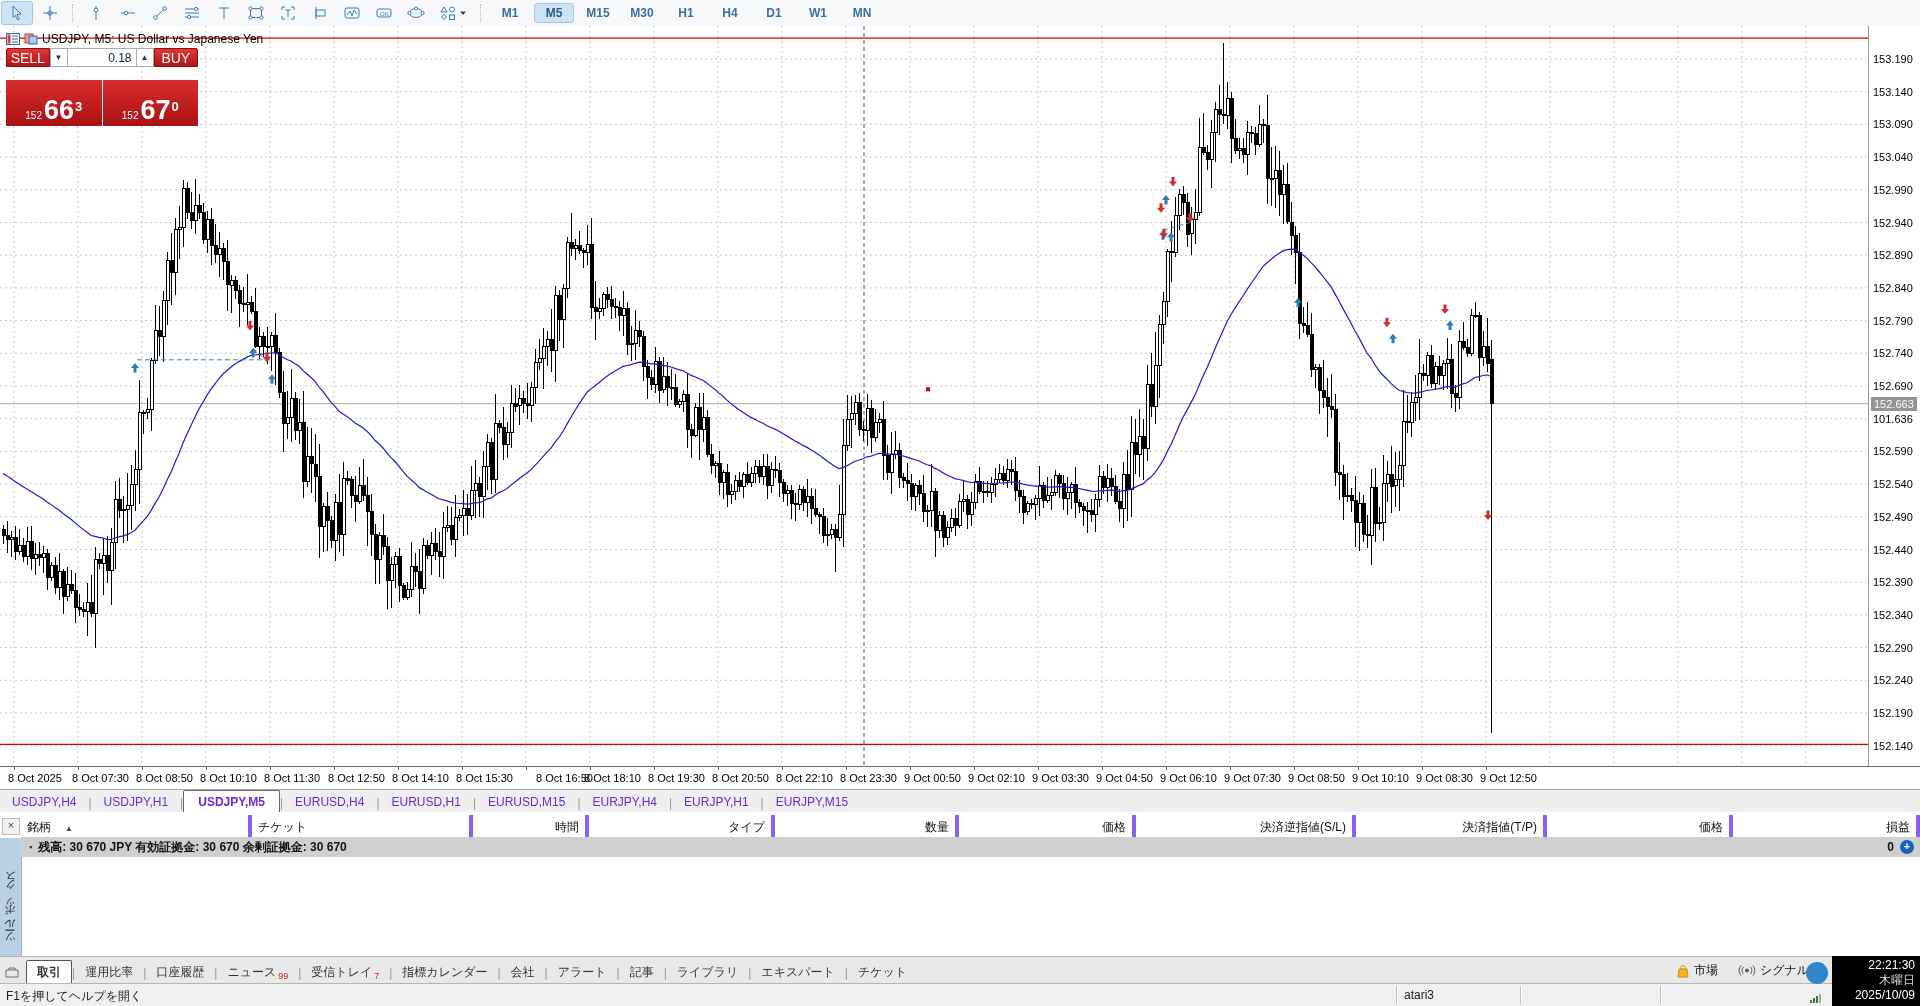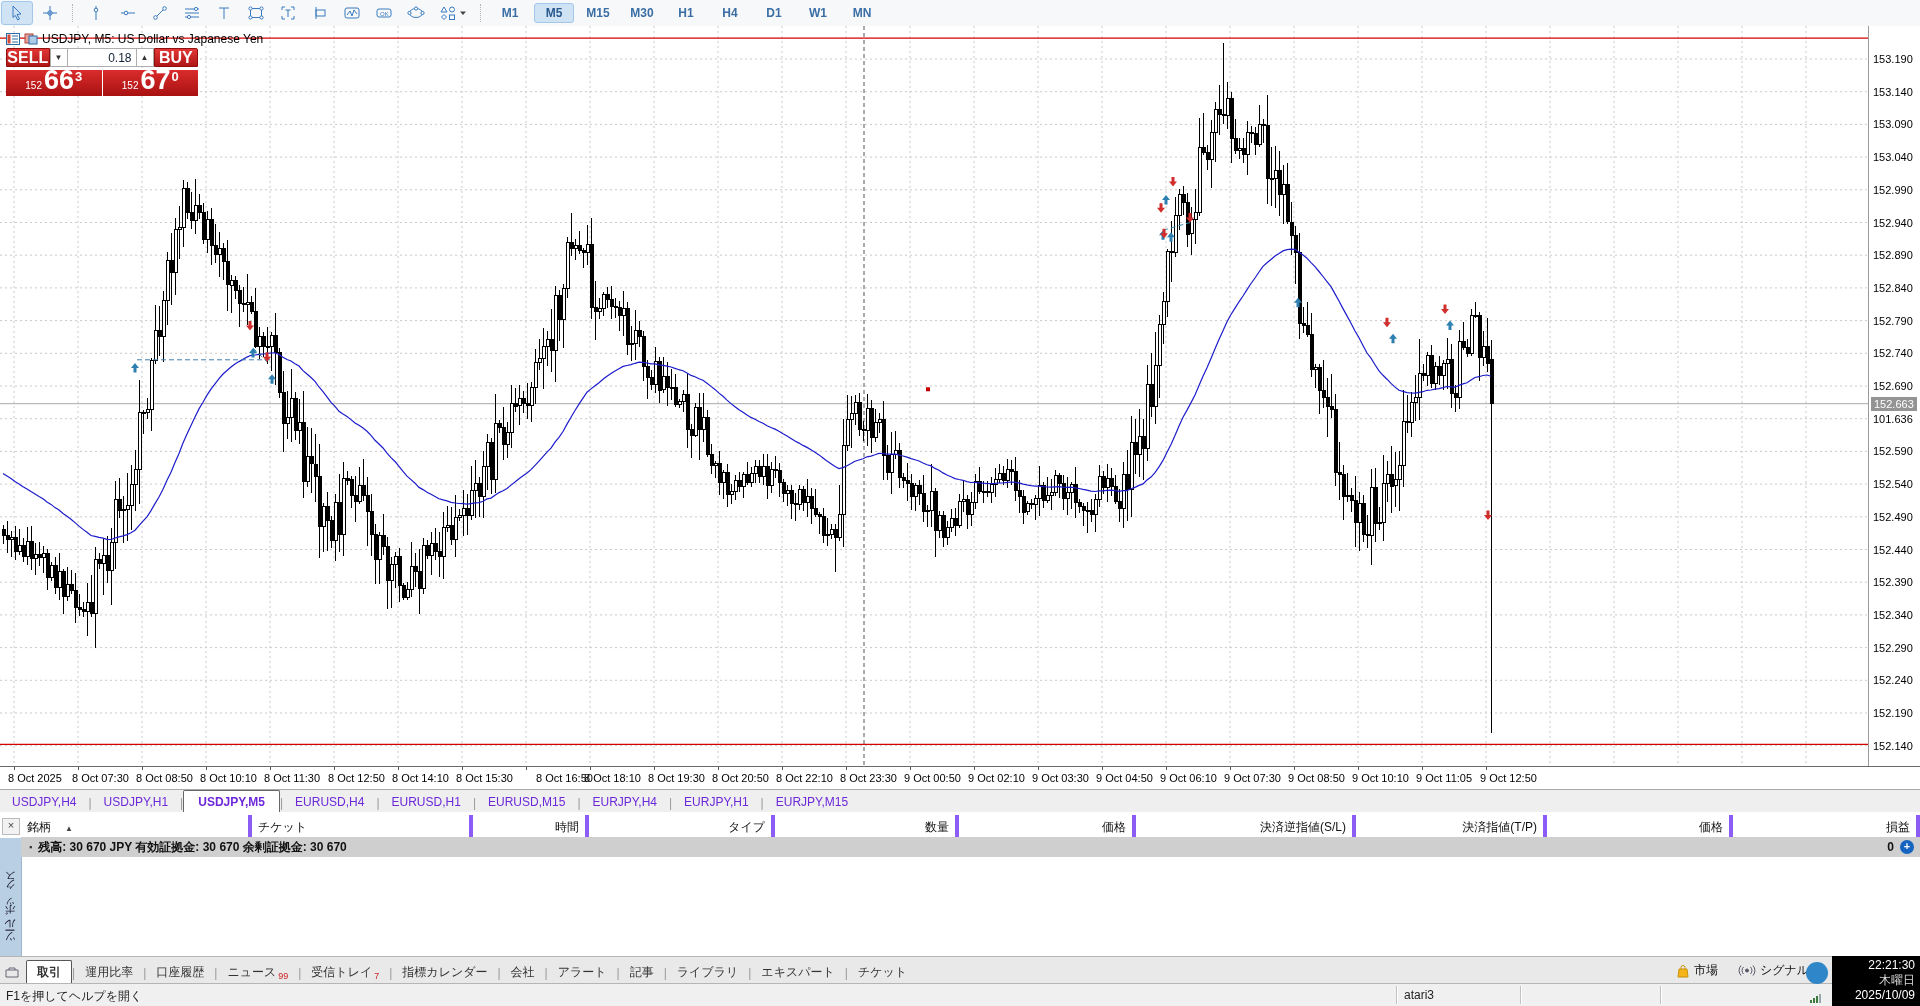--- a/index.html
+++ b/index.html
@@ -22,29 +22,29 @@
               background:#fff;font-size:11px;}
   .pa-label{position:absolute;left:4px;transform:translateY(-50%);white-space:nowrap;color:#000;}
   .pa-badge{position:absolute;left:2px;transform:translateY(-50%);background:#949494;color:#fff;
             padding:0 3px;font-size:11px;line-height:14px;}
   #chart-title{position:absolute;left:6px;top:6px;display:flex;align-items:center;gap:4px;z-index:5;}
   #chart-title .txt{font-size:12px;color:#000;}
   .mini-icon{width:14px;height:12px;display:inline-block;position:relative;}
   
   #one-click{position:absolute;left:6px;top:22px;width:192px;z-index:6;}
   #oc-row1{display:flex;height:19px;}
-  .oc-btn{background:linear-gradient(#e23636,#b01616);color:#fff;font-weight:bold;font-size:16px;
+  .oc-btn{background:linear-gradient(#e23636,#b01616);color:#fff;font-weight:normal;font-size:14px;
           display:flex;align-items:center;justify-content:center;border:1px solid #8f0f0f;}
   #oc-sell{width:44px;border-radius:2px 0 0 0;}
   #oc-buy{width:45px;border-radius:0 2px 0 0;}
   .oc-spin{width:17px;background:#fff;border:1px solid #adadad;display:flex;align-items:center;
            justify-content:center;font-size:8px;color:#333;}
   #oc-vol{width:60px;background:#fff;border-top:1px solid #adadad;border-bottom:1px solid #adadad;
           text-align:right;font-size:12px;color:#123;padding:0 4px;outline:none;border-left:none;border-right:none;}
-  #oc-row2{display:flex;height:26px;margin-top:3px;}
+  #oc-row2{display:flex;height:46px;margin-top:13px;}
   .oc-price{flex:1;background:linear-gradient(#da2c2c,#a91111);color:#fff;display:flex;align-items:flex-end;
             justify-content:center;padding-bottom:2px;}
   .oc-price.first{margin-right:1px;}
   .oc-price .small{font-size:10px;margin:0 2px 3px 0;}
   .oc-price .big{font-size:27px;font-weight:bold;line-height:27px;}
   .oc-price .sup{font-size:13px;font-weight:bold;margin:0 0 10px 1px;}
   
   #time-axis{position:absolute;left:0;top:766px;width:1920px;height:23px;background:#fff;
              border-top:1px solid #6b6b6b;font-size:11px;}
   .ta-label{position:absolute;top:5px;white-space:nowrap;color:#000;}
@@ -355,21 +355,21 @@
       <span class="ta-label" style="left: 1096px;">9 Oct 04:50</span>
       <span class="ta-tick" style="left: 1166px;"></span>
       <span class="ta-label" style="left: 1160px;">9 Oct 06:10</span>
       <span class="ta-tick" style="left: 1230px;"></span>
       <span class="ta-label" style="left: 1224px;">9 Oct 07:30</span>
       <span class="ta-tick" style="left: 1294px;"></span>
       <span class="ta-label" style="left: 1288px;">9 Oct 08:50</span>
       <span class="ta-tick" style="left: 1358px;"></span>
       <span class="ta-label" style="left: 1352px;">9 Oct 10:10</span>
       <span class="ta-tick" style="left: 1422px;"></span>
-      <span class="ta-label" style="left: 1416px;">9 Oct 11:05</span>
+      <span class="ta-label" style="left: 1416px;">9 Oct 08:30</span>
       <span class="ta-tick" style="left: 1486px;"></span>
       <span class="ta-label" style="left: 1480px;">9 Oct 12:50</span>
     </div>
 
   <div id="chart-tabs">
       <div class="ctab">USDJPY,H4</div>
       <span class="ctab-sep">|</span>
       <div class="ctab">USDJPY,H1</div>
       <span class="ctab-sep">|</span>
       <div class="ctab active">USDJPY,M5</div>

